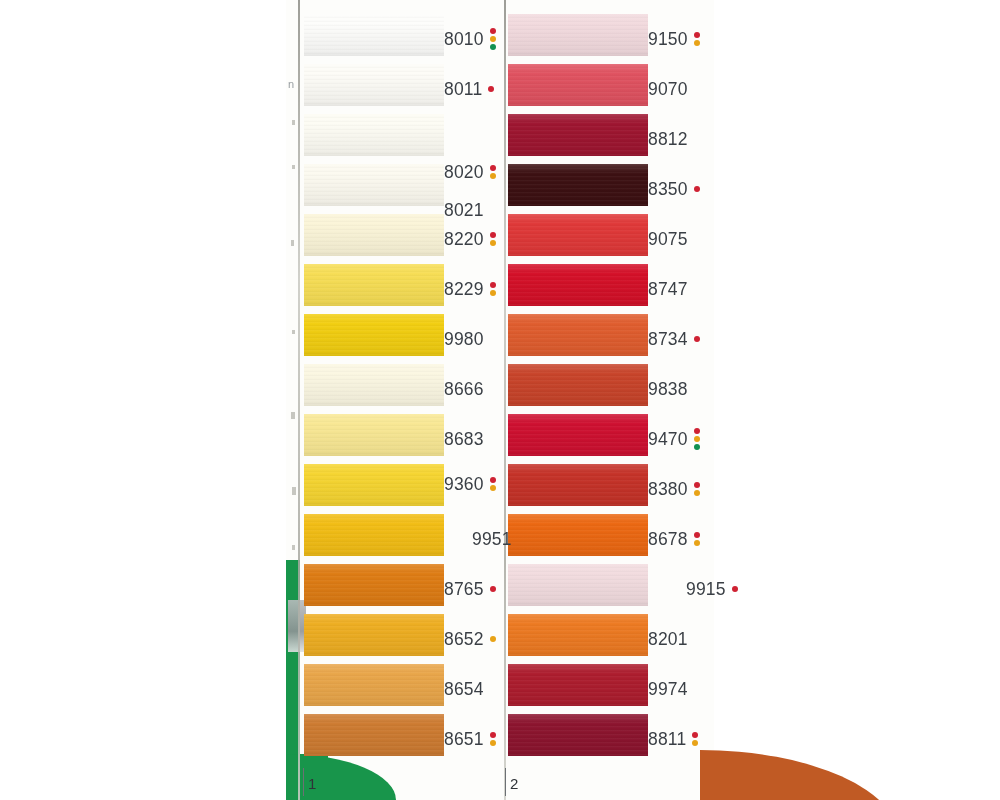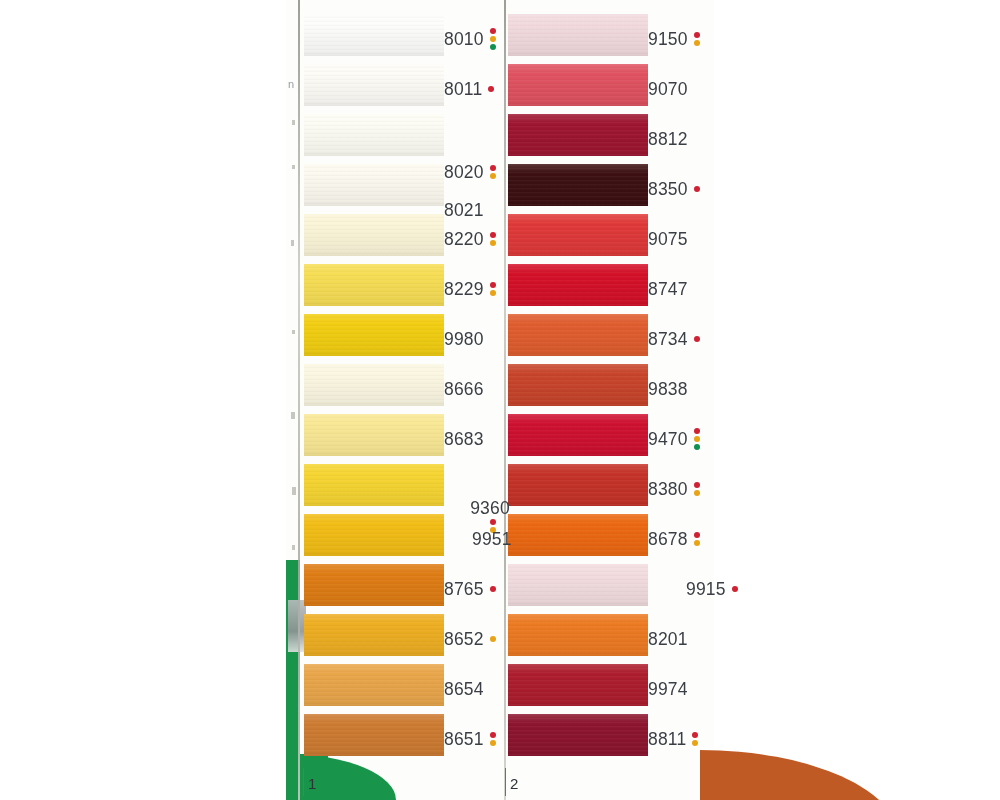--- a/index.html
+++ b/index.html
@@ -380,21 +380,21 @@
       </div>
       <div class="row-label" style="top: 327px; text-align: center;">
         <span class="code">9980</span>
       </div>
       <div class="row-label" style="top: 377px;">
         <span class="code">8666</span>
       </div>
       <div class="row-label" style="top: 427px;">
         <span class="code">8683</span>
       </div>
-      <div class="row-label" style="top: 498px; flex-direction: column;">
+      <div class="row-label" style="top: 472px;">
         <span class="code">9360</span>
         <span class="dots">
           <span class="dot dot-red" style="background: rgb(207, 34, 51);"></span>
           <span class="dot dot-amber" style="background: rgb(232, 163, 23);"></span>
         </span>
       </div>
       <div class="row-label" style="top: 527px; margin-left: 28px;">
         <span class="code">9951</span>
       </div>
       <div class="row-label" style="top: 577px;">

